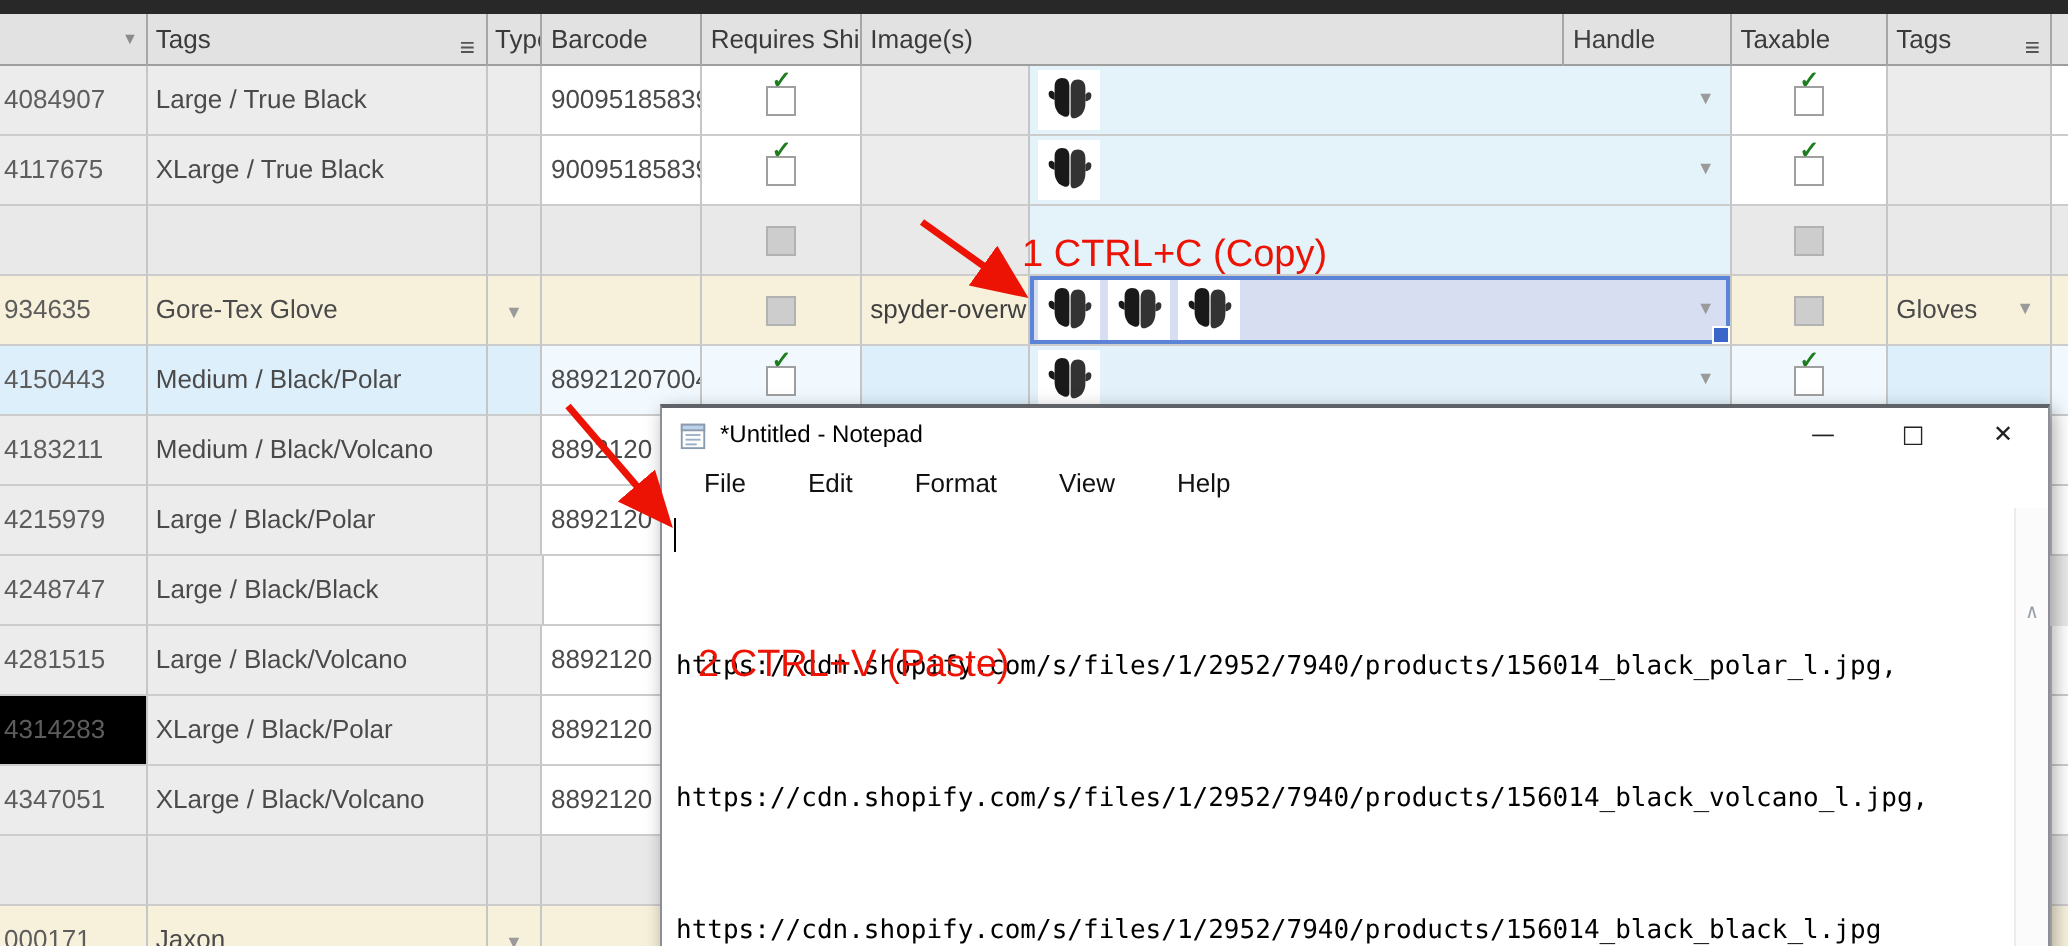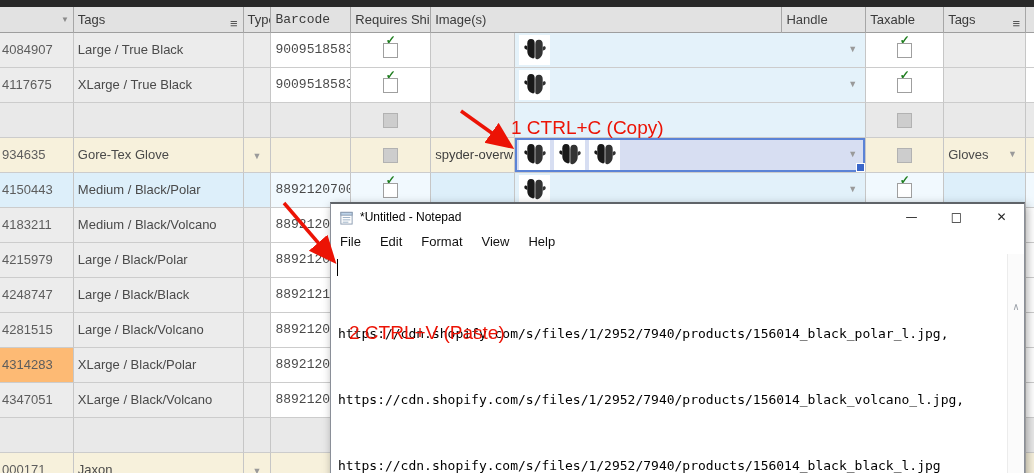--- a/index.html
+++ b/index.html
@@ -22,21 +22,21 @@
   .hdr-filter { position:absolute; right:4px; top:0; line-height:25px; font-size:8px; color:#8a8a8a; }
   .hdr-menu   { position:absolute; right:5px; bottom:-3px; line-height:25px; font-size:13px; color:#555; }
   .row { display:flex; height:35px; }
   .cell {
     position:relative; height:35px; padding:0 4px; line-height:33px;
     font-size:13px; color:#4a4a4a;
     border-right:1px solid #c6c6c6; border-bottom:1px solid #cccccc;
     white-space:nowrap; overflow:hidden;
   }
   .c-id{width:74px; padding-left:2px; color:#5d5d5d;} .c-title{width:170px;}
-  .c-type{width:28px;} .c-barcode{width:80px;font-family:Liberation Mono, monospace;} .c-req{width:80px; text-align:center;}
+  .c-type{width:28px;} .c-barcode{width:80px;} .c-req{width:80px; text-align:center;}
   .c-handle{width:84px; color:#3f3f3f;} .c-img{width:352px;} .c-tax{width:78px; text-align:center;}
   .c-tags{width:82px;} .c-extra{width:6px; border-right:none;}
   .dd { font-size:9px; color:#9a9a9a; }
   .dd-center { display:inline-block; width:100%; text-align:center; }
   .dd-right { position:absolute; right:8px; top:0; line-height:33px; }
   .chk {
     display:inline-block; width:15px; height:15px; vertical-align:middle;
     background:#cdcdcd; border:1px solid #b2b2b2; line-height:13px; font-size:12px;
   }
   .chk.on { background:#fff; border-color:#9f9f9f; }
@@ -60,21 +60,21 @@
     background:#fff; border:1px solid #8a8f98; border-top:2px solid #5f6368;
     box-shadow:2px 3px 9px rgba(0,0,0,.35); z-index:5;
   }
   .np-title { height:26px; display:flex; align-items:center; padding-left:8px; }
   .np-title-text { font-size:12px; color:#000; margin-left:6px; flex:1; }
   .np-btn {
     width:45px; height:26px; text-align:center; line-height:26px;
     font-size:12px; color:#222; font-family:"DejaVu Sans", sans-serif;
   }
   .np-menu { height:23px; display:flex; align-items:center; padding-left:9px; }
-  .np-mi { font-size:13px; color:#111; margin-right:19px; }
+  .np-mi { font-size:13px; color:#111; margin-right:19px;margin-left:12px; }
   .np-body {
     position:absolute; left:0; right:0; top:50px; bottom:0; background:#fff;
     font-family:"DejaVu Sans Mono", monospace; font-size:13px; color:#000;
     padding:3px 20px 0 7px; line-height:22px; white-space:pre;
   }
   .np-caret { position:absolute; left:6px; top:5px; width:1px; height:17px; background:#000; }
   .np-scroll {
     position:absolute; right:0; top:0; bottom:0; width:17px;
     background:#fbfbfb; border-left:1px solid #ececec; text-align:center;
   }
@@ -242,42 +242,41 @@
           <div class="cell c-handle" style="background: rgb(236, 236, 236);"></div>
           <div class="cell c-img" style="background: rgb(228, 242, 250);"></div>
           <div class="cell c-tax" style="background: rgb(255, 255, 255);"></div>
           <div class="cell c-tags" style="background: rgb(236, 236, 236);"></div>
           <div class="cell c-extra" style="background: rgb(255, 255, 255);"></div>
         </div>
         <div class="row">
           <div class="cell c-id" style="background: rgb(236, 236, 236);">4248747</div>
           <div class="cell c-title" style="background: rgb(236, 236, 236);">Large / Black/Black</div>
           <div class="cell c-type" style="background: rgb(236, 236, 236);"></div>
-          <div class="cell c-barcode" style="background: rgb(255, 255, 255);">8892121</div>
           <div class="cell c-req" style="background: rgb(255, 255, 255);"></div>
           <div class="cell c-handle" style="background: rgb(236, 236, 236);"></div>
           <div class="cell c-img" style="background: rgb(228, 242, 250);"></div>
           <div class="cell c-tax" style="background: rgb(255, 255, 255);"></div>
           <div class="cell c-tags" style="background: rgb(236, 236, 236);"></div>
           <div class="cell c-extra" style="background: rgb(255, 255, 255);"></div>
         </div>
         <div class="row">
           <div class="cell c-id" style="background: rgb(236, 236, 236);">4281515</div>
           <div class="cell c-title" style="background: rgb(236, 236, 236);">Large / Black/Volcano</div>
           <div class="cell c-type" style="background: rgb(236, 236, 236);"></div>
           <div class="cell c-barcode" style="background: rgb(255, 255, 255);">8892120</div>
           <div class="cell c-req" style="background: rgb(255, 255, 255);"></div>
           <div class="cell c-handle" style="background: rgb(236, 236, 236);"></div>
           <div class="cell c-img" style="background: rgb(228, 242, 250);"></div>
           <div class="cell c-tax" style="background: rgb(255, 255, 255);"></div>
           <div class="cell c-tags" style="background: rgb(236, 236, 236);"></div>
           <div class="cell c-extra" style="background: rgb(255, 255, 255);"></div>
         </div>
         <div class="row">
-          <div class="cell c-id" style="background: #fdba74;">4314283</div>
+          <div class="cell c-id" style="background: #000000;">4314283</div>
           <div class="cell c-title" style="background: rgb(236, 236, 236);">XLarge / Black/Polar</div>
           <div class="cell c-type" style="background: rgb(236, 236, 236);"></div>
           <div class="cell c-barcode" style="background: rgb(255, 255, 255);">8892120</div>
           <div class="cell c-req" style="background: rgb(255, 255, 255);"></div>
           <div class="cell c-handle" style="background: rgb(236, 236, 236);"></div>
           <div class="cell c-img" style="background: rgb(228, 242, 250);"></div>
           <div class="cell c-tax" style="background: rgb(255, 255, 255);"></div>
           <div class="cell c-tags" style="background: rgb(236, 236, 236);"></div>
           <div class="cell c-extra" style="background: rgb(255, 255, 255);"></div>
         </div>

